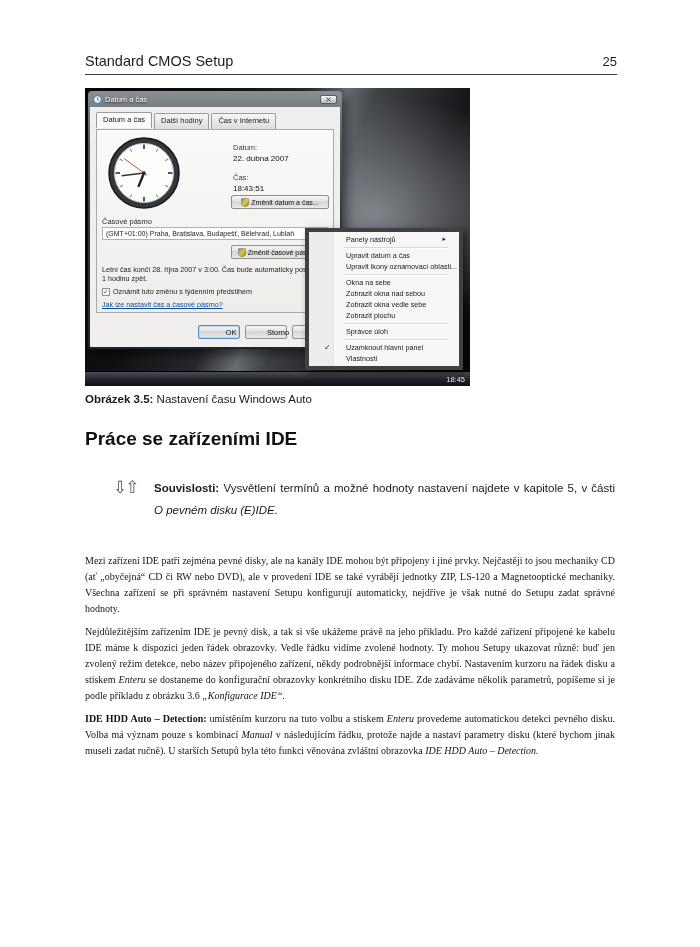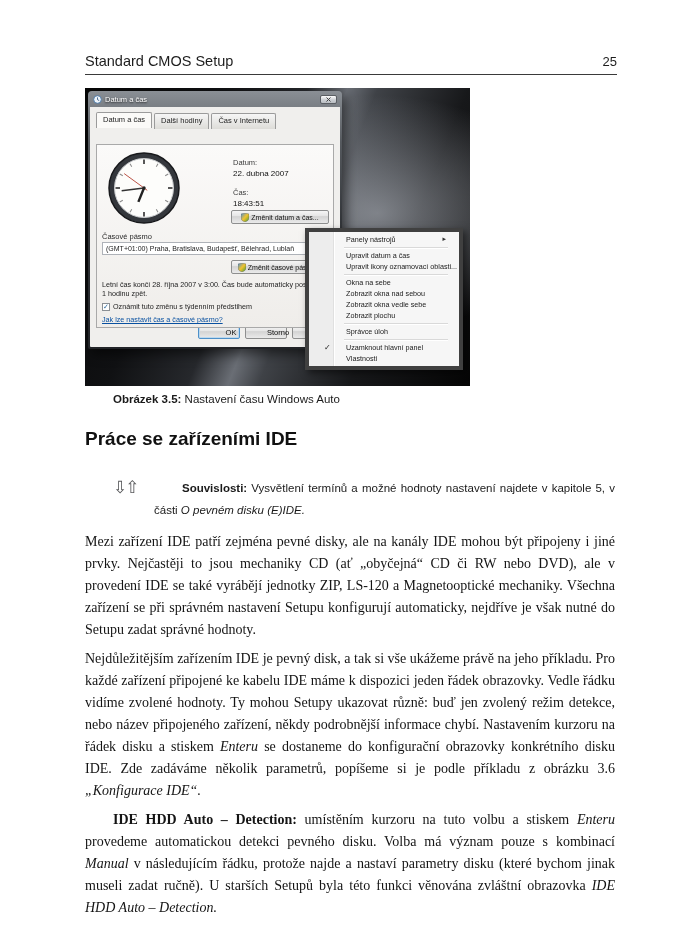--- a/index.html
+++ b/index.html
@@ -36,21 +36,21 @@
                background:linear-gradient(#fdfdfd,#cfd2d6 50%,#b9bdc2);
                display:flex; align-items:center; justify-content:center; }
   .win-body { position:relative; background:#f0efed; height:240px; border-radius:0 0 1px 1px; }
 
   .tabs { position:absolute; left:6px; top:5px; display:flex; z-index:2; }
   .tab { font-size:7.5px; color:#222; padding:2px 6px; margin-right:2px; position:relative; top:1px;
          background:linear-gradient(#f6f6f6,#dddcd8); border:1px solid #9b9b9b;
          border-bottom:none; border-radius:2px 2px 0 0; white-space:nowrap; }
   .tab.active { background:#fbfaf8; top:0; padding-bottom:4px; z-index:3; }
 
-  .tabpage { position:absolute; left:6px; right:6px; top:37px; height:184px; z-index:1;
+  .tabpage { position:absolute; left:6px; right:6px; top:22px; height:184px; z-index:1;
              border:1px solid #a9a9a9; background:linear-gradient(#fbfaf9,#efedea); }
 
   .clock { position:absolute; left:10px; top:6px; }
   .fld-label { position:absolute; font-size:7.5px; color:#3b3b3b; white-space:nowrap; }
   .fld-value { position:absolute; font-size:8px; color:#101010; white-space:nowrap; }
   .lbl-date { left:136px; top:13px; } .val-date { left:136px; top:24px; }
   .lbl-time { left:136px; top:43px; } .val-time { left:136px; top:54px; }
 
   .vbtn { display:flex; align-items:center; justify-content:center; gap:2px;
           background:linear-gradient(#f5f5f5,#e4e4e4 45%,#d3d3d3 46%,#eaeaea);
@@ -91,39 +91,42 @@
   
   .caption { position:absolute; left:85px; top:393px; width:530px;
              font-family:"Liberation Sans", sans-serif; font-size:11.5px; color:#1a1a1a; }
   .section-heading { position:absolute; left:85px; top:428px; width:530px;
                      font-family:"Liberation Sans", sans-serif; font-size:19px; font-weight:bold; color:#111; }
   .note { position:absolute; left:113px; top:477px; width:502px; display:flex; gap:11px; }
   .note-icon { font-family:"DejaVu Sans", sans-serif; font-size:17px; line-height:20px;
                color:#58595b; letter-spacing:-2px; flex:0 0 30px; }
   .note-text { font-family:"Liberation Sans", sans-serif; font-size:11.5px; line-height:22px;
                color:#1a1a1a; text-align:justify; }
-  .body-text { position:absolute; left:85px; top:531px; width:530px;
-               font-size:14px; line-height:22px; text-align:justify;
+  .body-text { position:absolute; left:85px; top:553px; width:530px;
+               font-size:10px; line-height:16px; text-align:justify;
                hyphens:auto; -webkit-hyphens:auto; }
   .body-text p { margin:0 0 7px 0; }
-  .b { font-weight:bold;margin-left:28px; } .i { font-style:italic; }
+  .b { font-weight:bold; } .i { font-style:italic; }
 </style>
 </head>
 <body>
 
 <div class="page">
 
   <header class="page-header">
     <span class="header-title">Standard CMOS Setup</span>
     <span class="header-page-num">25</span>
   </header>
 
   <figure class="shot">
     <div class="desktop"></div>
 
+    <div class="taskbar">
+      <span class="task-time">18:45</span>
+    </div>
 
     <div class="vista-window">
       <div class="win-titlebar">
         <svg width="9" height="9" viewBox="0 0 9 9">
           <circle cx="4.5" cy="4.5" r="3.8" fill="#eef4fa" stroke="#3a6ea5" stroke-width="0.8"></circle>
           <path d="M4.5 2.4 V4.6 L6.2 5.6" stroke="#234a77" stroke-width="0.8" fill="none"></path>
         </svg>
         <span class="win-title">Datum a čas</span>
         <span class="win-close">
           <svg width="5" height="5" viewBox="0 0 5 5">

